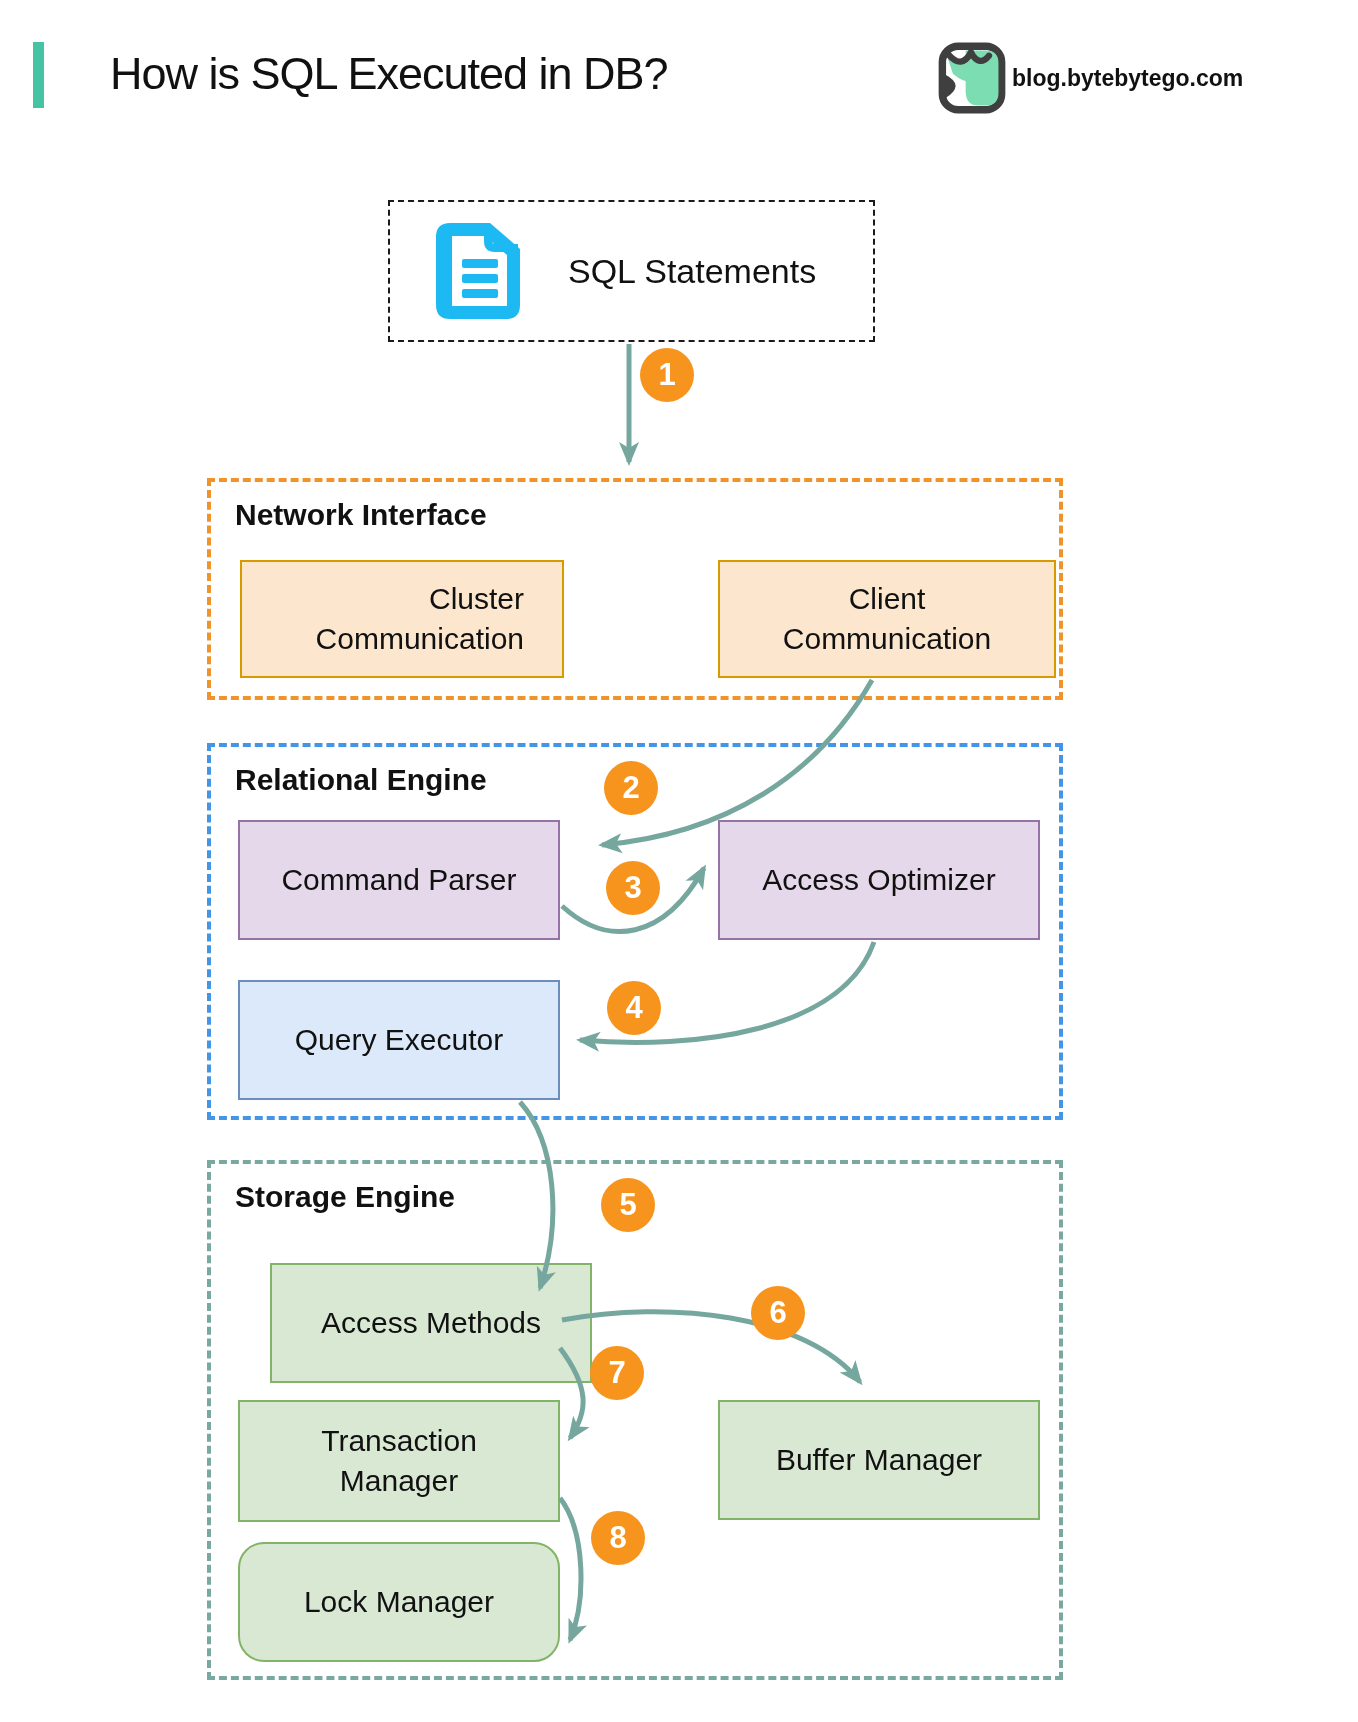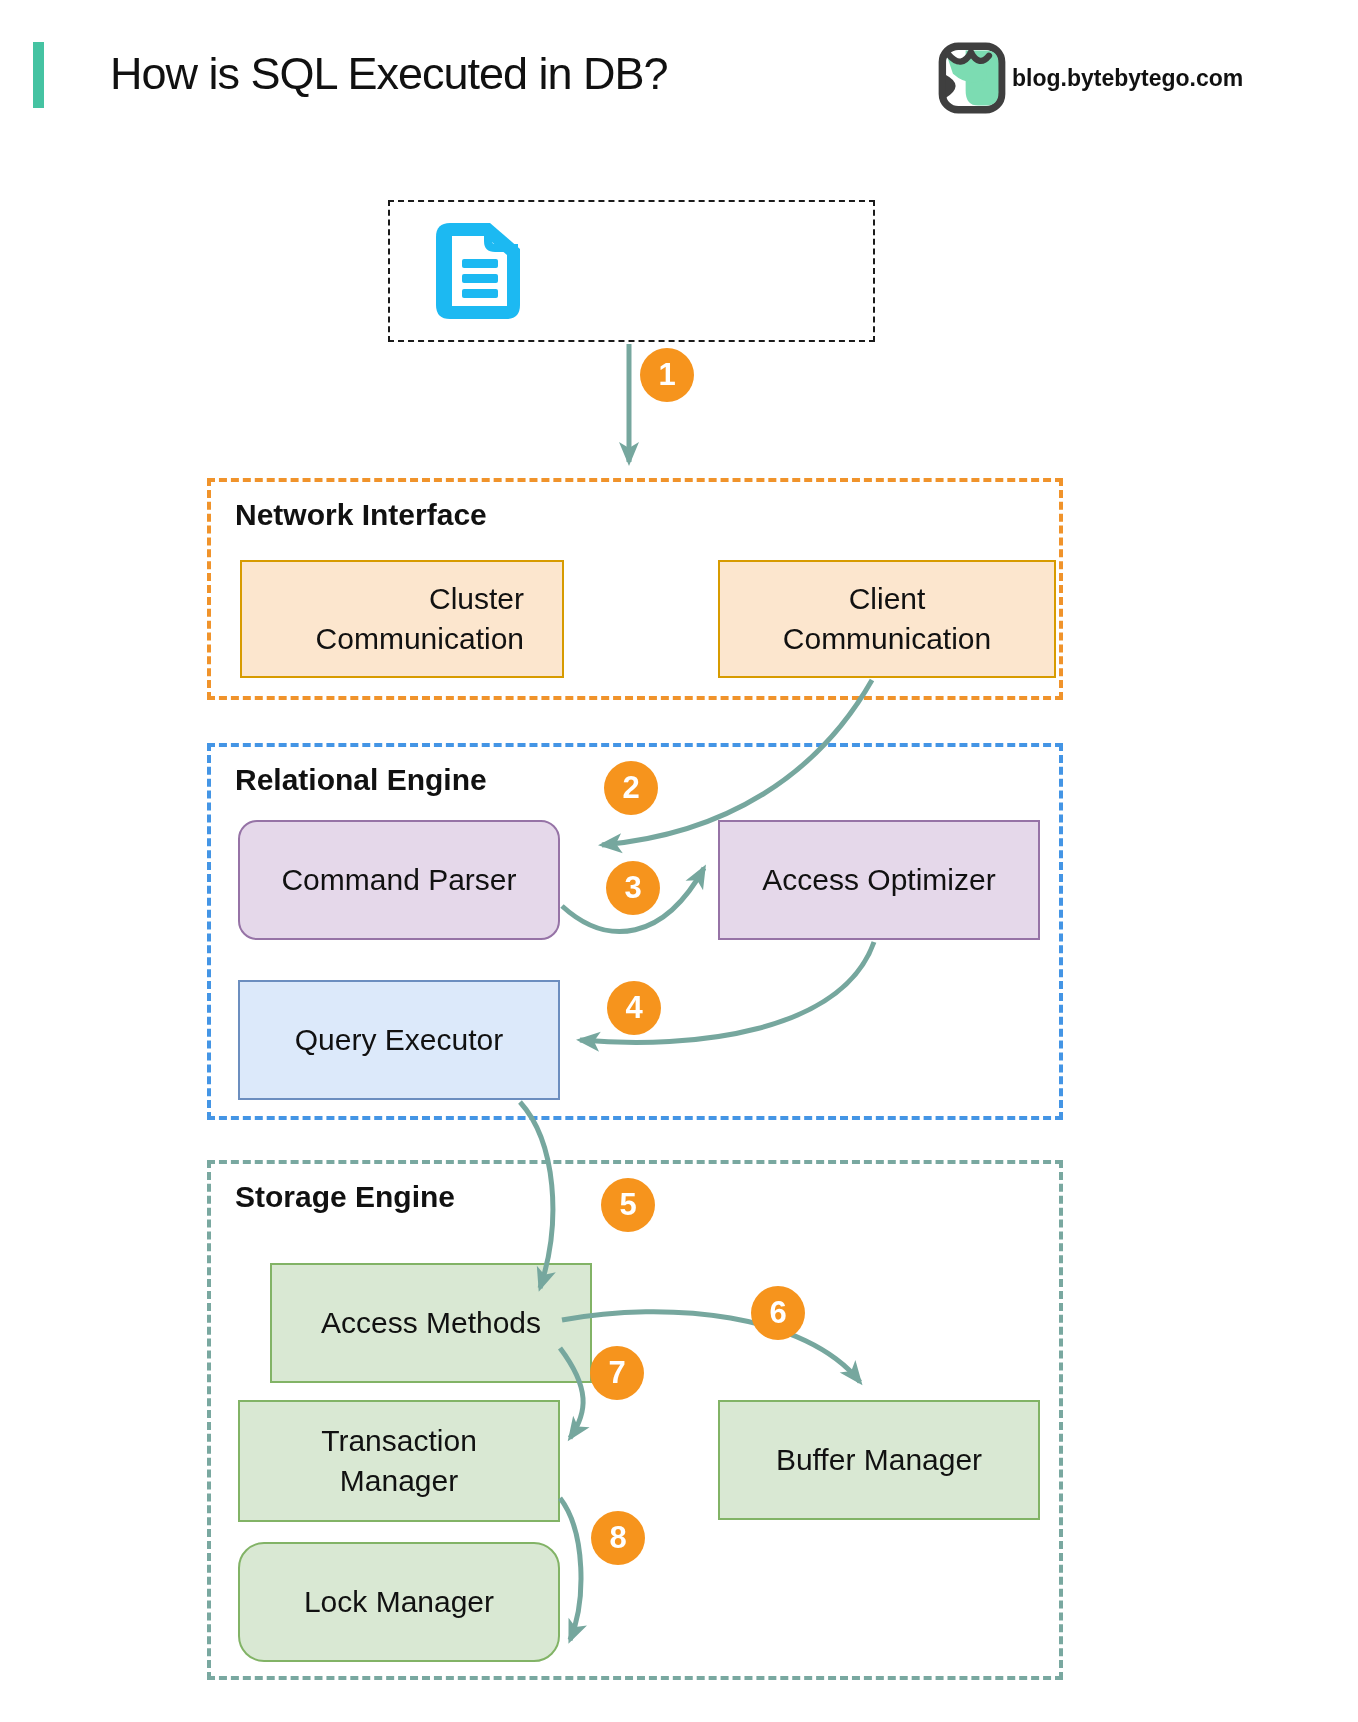--- a/index.html
+++ b/index.html
@@ -28,21 +28,21 @@
   
   .node{position:absolute;box-sizing:border-box;display:flex;align-items:center;justify-content:center;
         text-align:center;font-size:30px;line-height:1.32;padding:0 38px;}
   .peach{background:#fce6ce;border:2px solid #d79b00;}
   .purple{background:#e5d8ea;border:2px solid #9673a6;}
   .blue{background:#dce9fa;border:2px solid #6c8ebf;}
   .green{background:#d9e8d3;border:2px solid #82b366;}
 
   .n-cluster{left:240px;top:560px;width:324px;height:118px;text-align:right;}
   .n-client{left:718px;top:560px;width:338px;height:118px;}
-  .n-parser{left:238px;top:820px;width:322px;height:120px;border-radius:19px;}
+  .n-parser{left:238px;top:820px;width:322px;height:120px;}
   .n-optimizer{left:718px;top:820px;width:322px;height:120px;}
   .n-executor{left:238px;top:980px;width:322px;height:120px;}
   .n-access{left:238px;top:1263px;width:322px;height:120px;margin-left:32px;}
   .n-transaction{left:238px;top:1400px;width:322px;height:122px;}
   .n-buffer{left:718px;top:1400px;width:322px;height:120px;}
   .n-lock{left:238px;top:1542px;width:322px;height:120px;border-radius:26px;}
 
   
   .badge{position:absolute;width:54px;height:54px;border-radius:50%;background:#f6941d;color:#fff;
          display:flex;align-items:center;justify-content:center;font-size:31px;font-weight:700;
@@ -72,20 +72,21 @@
 
   <div class="sql-box">
     <svg width="92" height="100" viewBox="0 0 92 100">
       <path d="M18 2 H58 L88 28 V84 Q88 98 74 98 H18 Q4 98 4 84 V16 Q4 2 18 2 Z" fill="#1cb9f2"></path>
       <path d="M20 15 H53 L75 34 V85 H20 Z" fill="#ffffff"></path>
       <path d="M56 4 V20 Q56 27 63 27 L86 27" fill="none" stroke="#1cb9f2" stroke-width="8"></path>
       <rect x="30" y="38" width="36" height="9" rx="2" fill="#1cb9f2"></rect>
       <rect x="30" y="53" width="36" height="9" rx="2" fill="#1cb9f2"></rect>
       <rect x="30" y="68" width="36" height="9" rx="2" fill="#1cb9f2"></rect>
     </svg>
+    <span class="sql-label">SQL Statements</span>
   </div>
 
   <div class="section sec-network">
     <div class="section-label">Network Interface</div>
   </div>
   <div class="section sec-relational">
     <div class="section-label">Relational Engine</div>
   </div>
   <div class="section sec-storage">
     <div class="section-label">Storage Engine</div>

